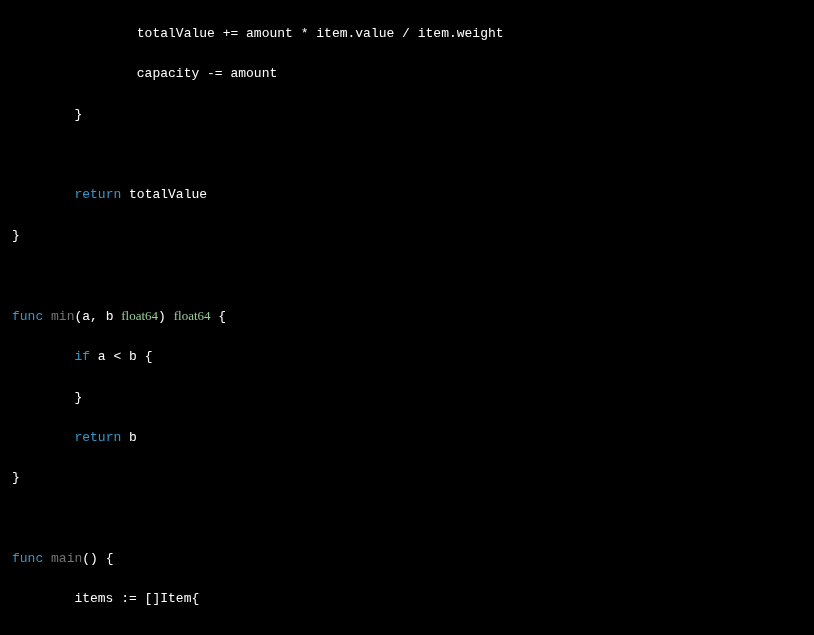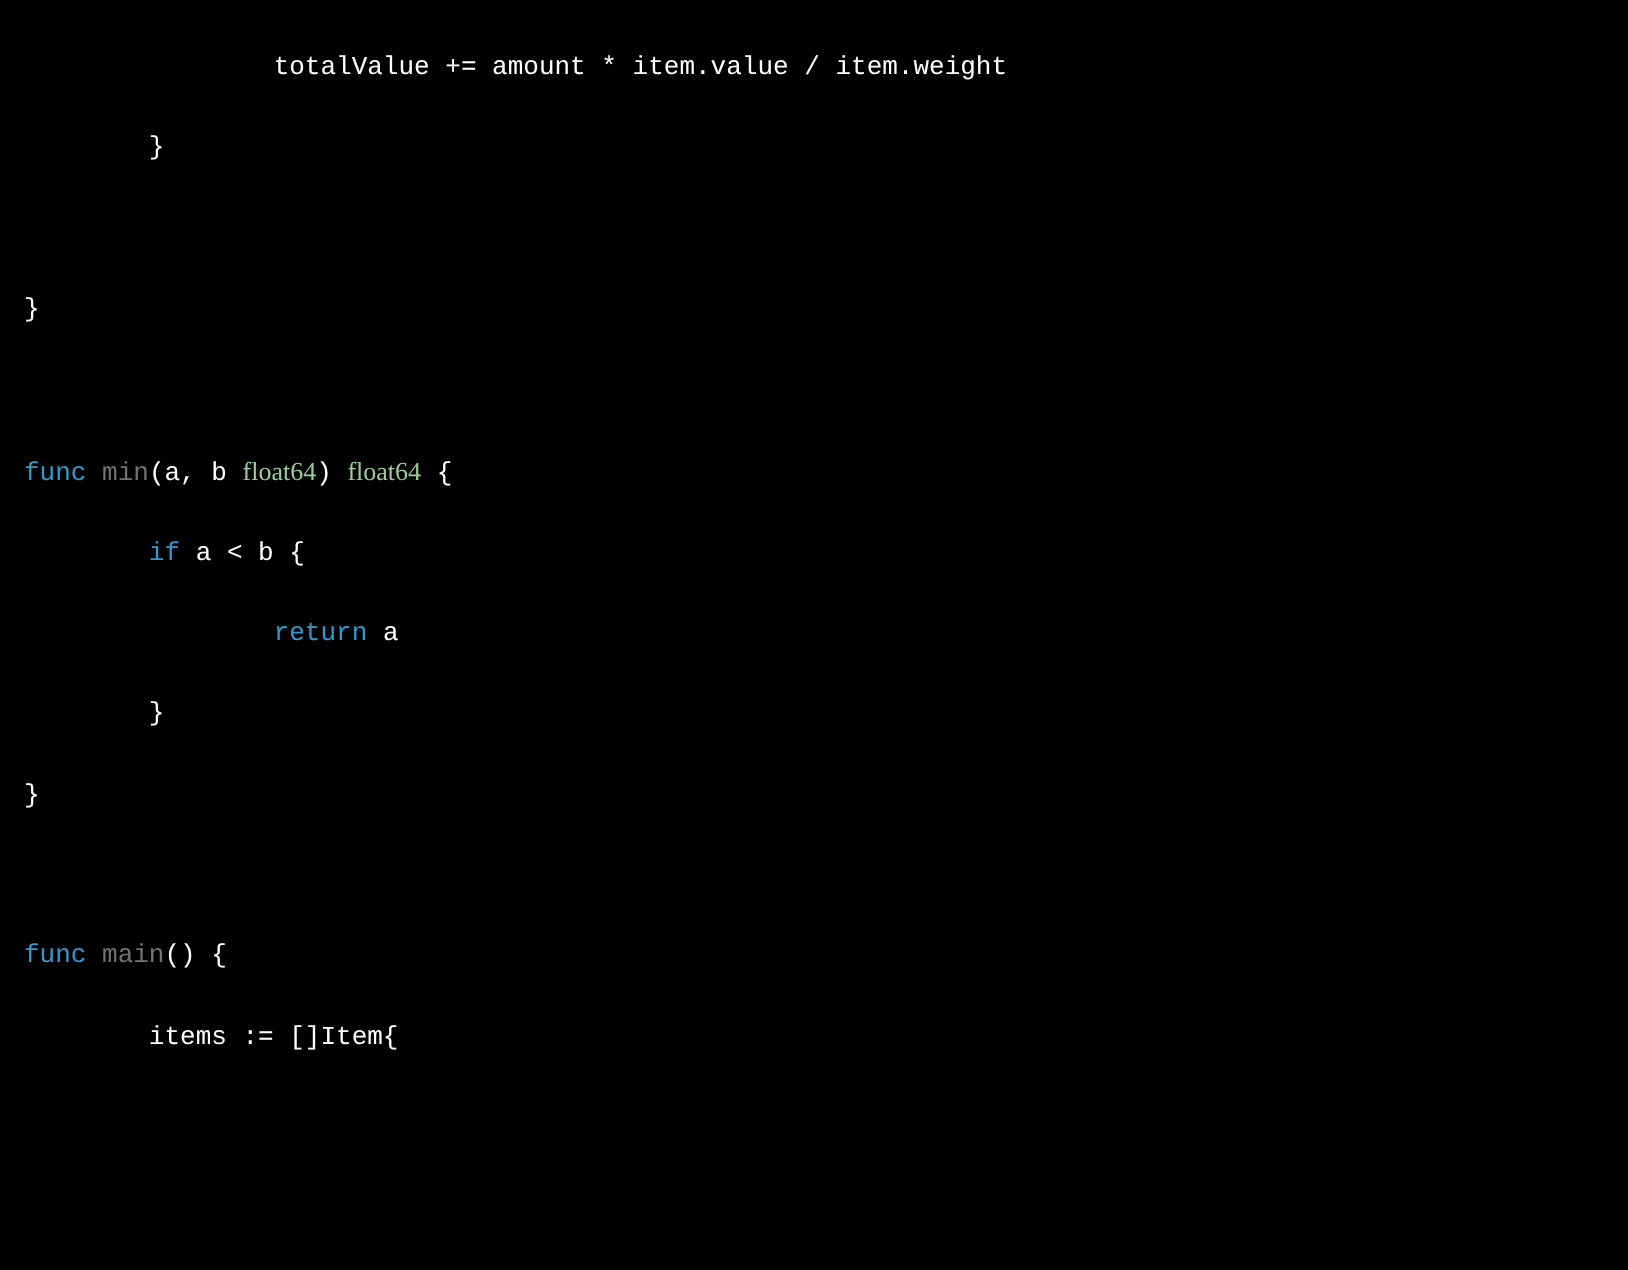--- a/index.html
+++ b/index.html
@@ -21,28 +21,30 @@
     .kw { color: #3399cc; } 
     .fn { color: #737373; } 
     .type { color: #99cc99; font-family: Liberation Serif, serif; } 
     .op { color: #ffffff; }
   </style>
 </head>
 <body>
 
 <div class="code-block">
 <div class="line"><span>                totalValue </span><span class="op">+=</span><span> amount </span><span class="op">*</span><span> item.value </span><span class="op">/</span><span> item.weight</span></div>
+<div class="line"><span>                capacity </span><span class="op">-=</span><span> amount</span></div>
 <div class="line"><span>        }</span></div>
 <div class="line"><span></span> </div>
+<div class="line"><span>        </span><span class="kw">return</span><span> totalValue</span></div>
 <div class="line"><span>}</span></div>
 <div class="line"><span></span> </div>
 <div class="line"><span class="kw">func</span><span> </span><span class="fn">min</span><span>(a, b </span><span class="type">float64</span><span>) </span><span class="type">float64</span><span> {</span></div>
 <div class="line"><span>        </span><span class="kw">if</span><span> a </span><span class="op">&lt;</span><span> b {</span></div>
-<div class="line"><span>                </span><span class="kw">return</span><span> a</span></div>
 <div class="line"><span>        }</span></div>
+<div class="line"><span>        </span><span class="kw">return</span><span> b</span></div>
 <div class="line"><span>}</span></div>
 <div class="line"><span></span> </div>
 <div class="line"><span class="kw">func</span><span> </span><span class="fn">main</span><span>() {</span></div>
 <div class="line"><span>        items := []Item{</span></div>
 
 
 
 
 
 

